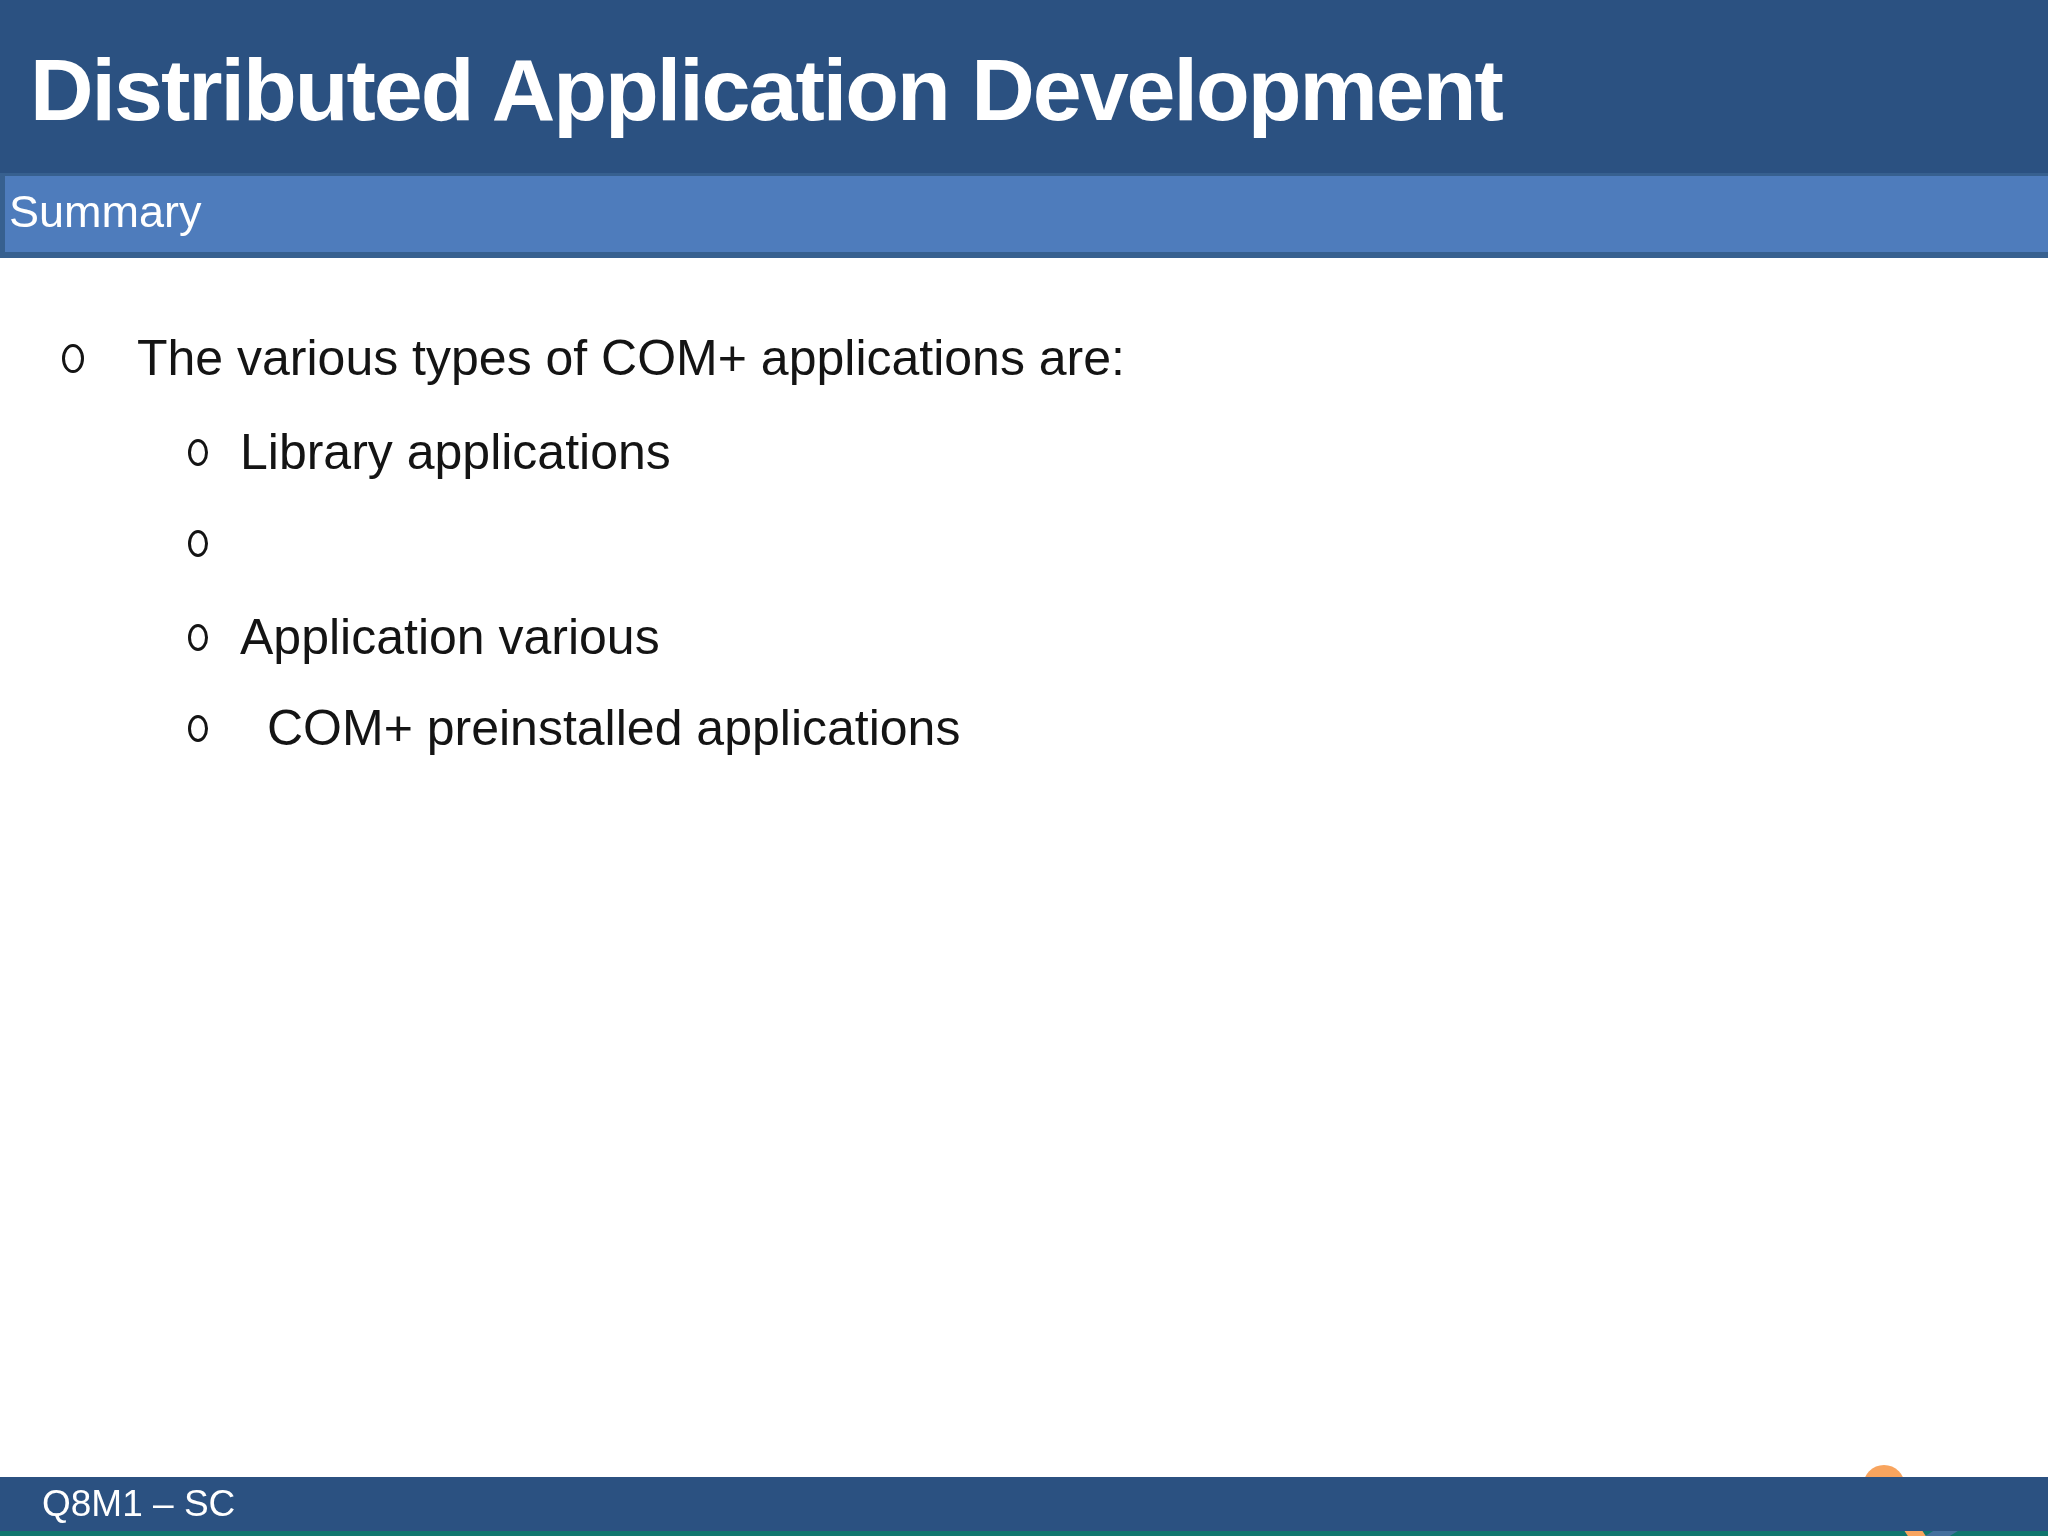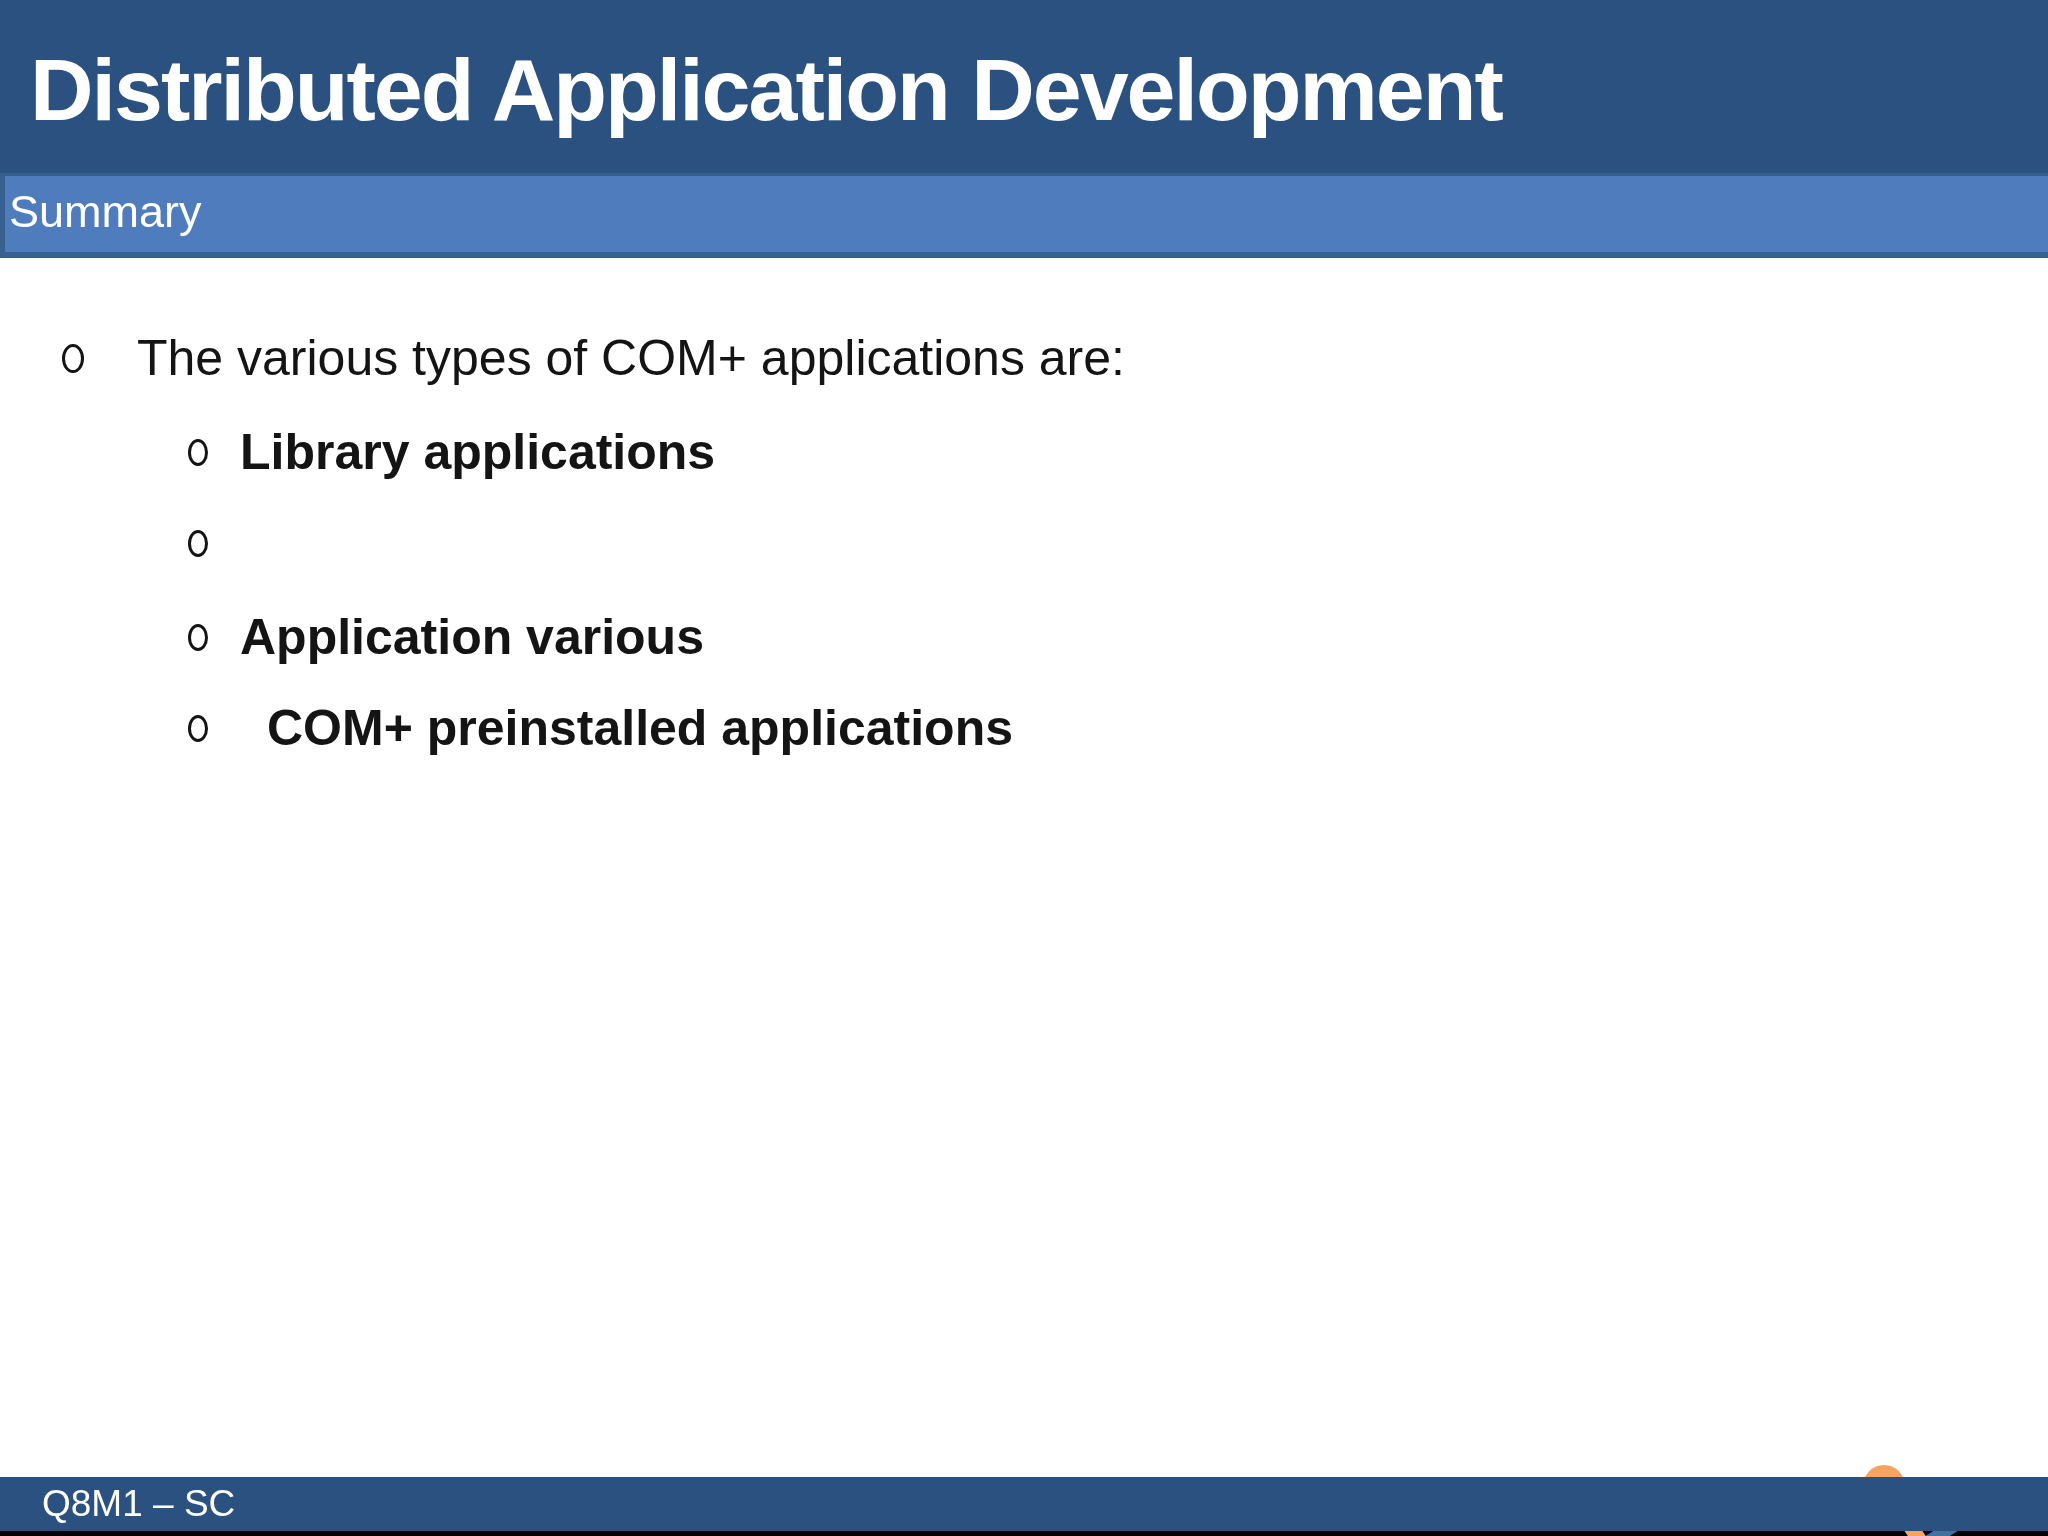--- a/index.html
+++ b/index.html
@@ -1,20 +1,20 @@
 <!DOCTYPE html>
 <html><head>
 <meta charset="utf-8">
 <style>
   html, body { margin: 0; padding: 0; background: #ffffff; }
   .slide {
     position: relative;
     width: 2048px;
     height: 1536px;
-    background: #000000;
+    background: #0f766e;
     overflow: hidden;
     font-family: "Liberation Sans", sans-serif;
   }
 
   
   .title-bar {
     position: absolute;
     left: 0; top: 0;
     width: 100%; height: 173px;
     background: #2B5181;
@@ -73,21 +73,21 @@
   .marker {
     display: inline-block;
     box-sizing: border-box;
     border: 3px solid #141414;
     border-radius: 50%;
     flex: 0 0 auto;
   }
   .level-1 .marker { width: 22px; height: 29px; }
   .level-2 .marker { width: 20px; height: 27px; }
   .level-1 .txt { margin-left: 53px; }
-  .level-2 .txt { margin-left: 32px; font-weight: bold; }
+  .level-2 .txt { margin-left: 32px; }
 
   
   .row-main { top: 68px; }   
   .row-sub1 { top: 162px; }  
   .row-sub2 { top: 253px; }  
   .row-sub3 { top: 347px; }  
   .row-sub4 { top: 438px; gap: 27px; }  
 
   
   .logo {

